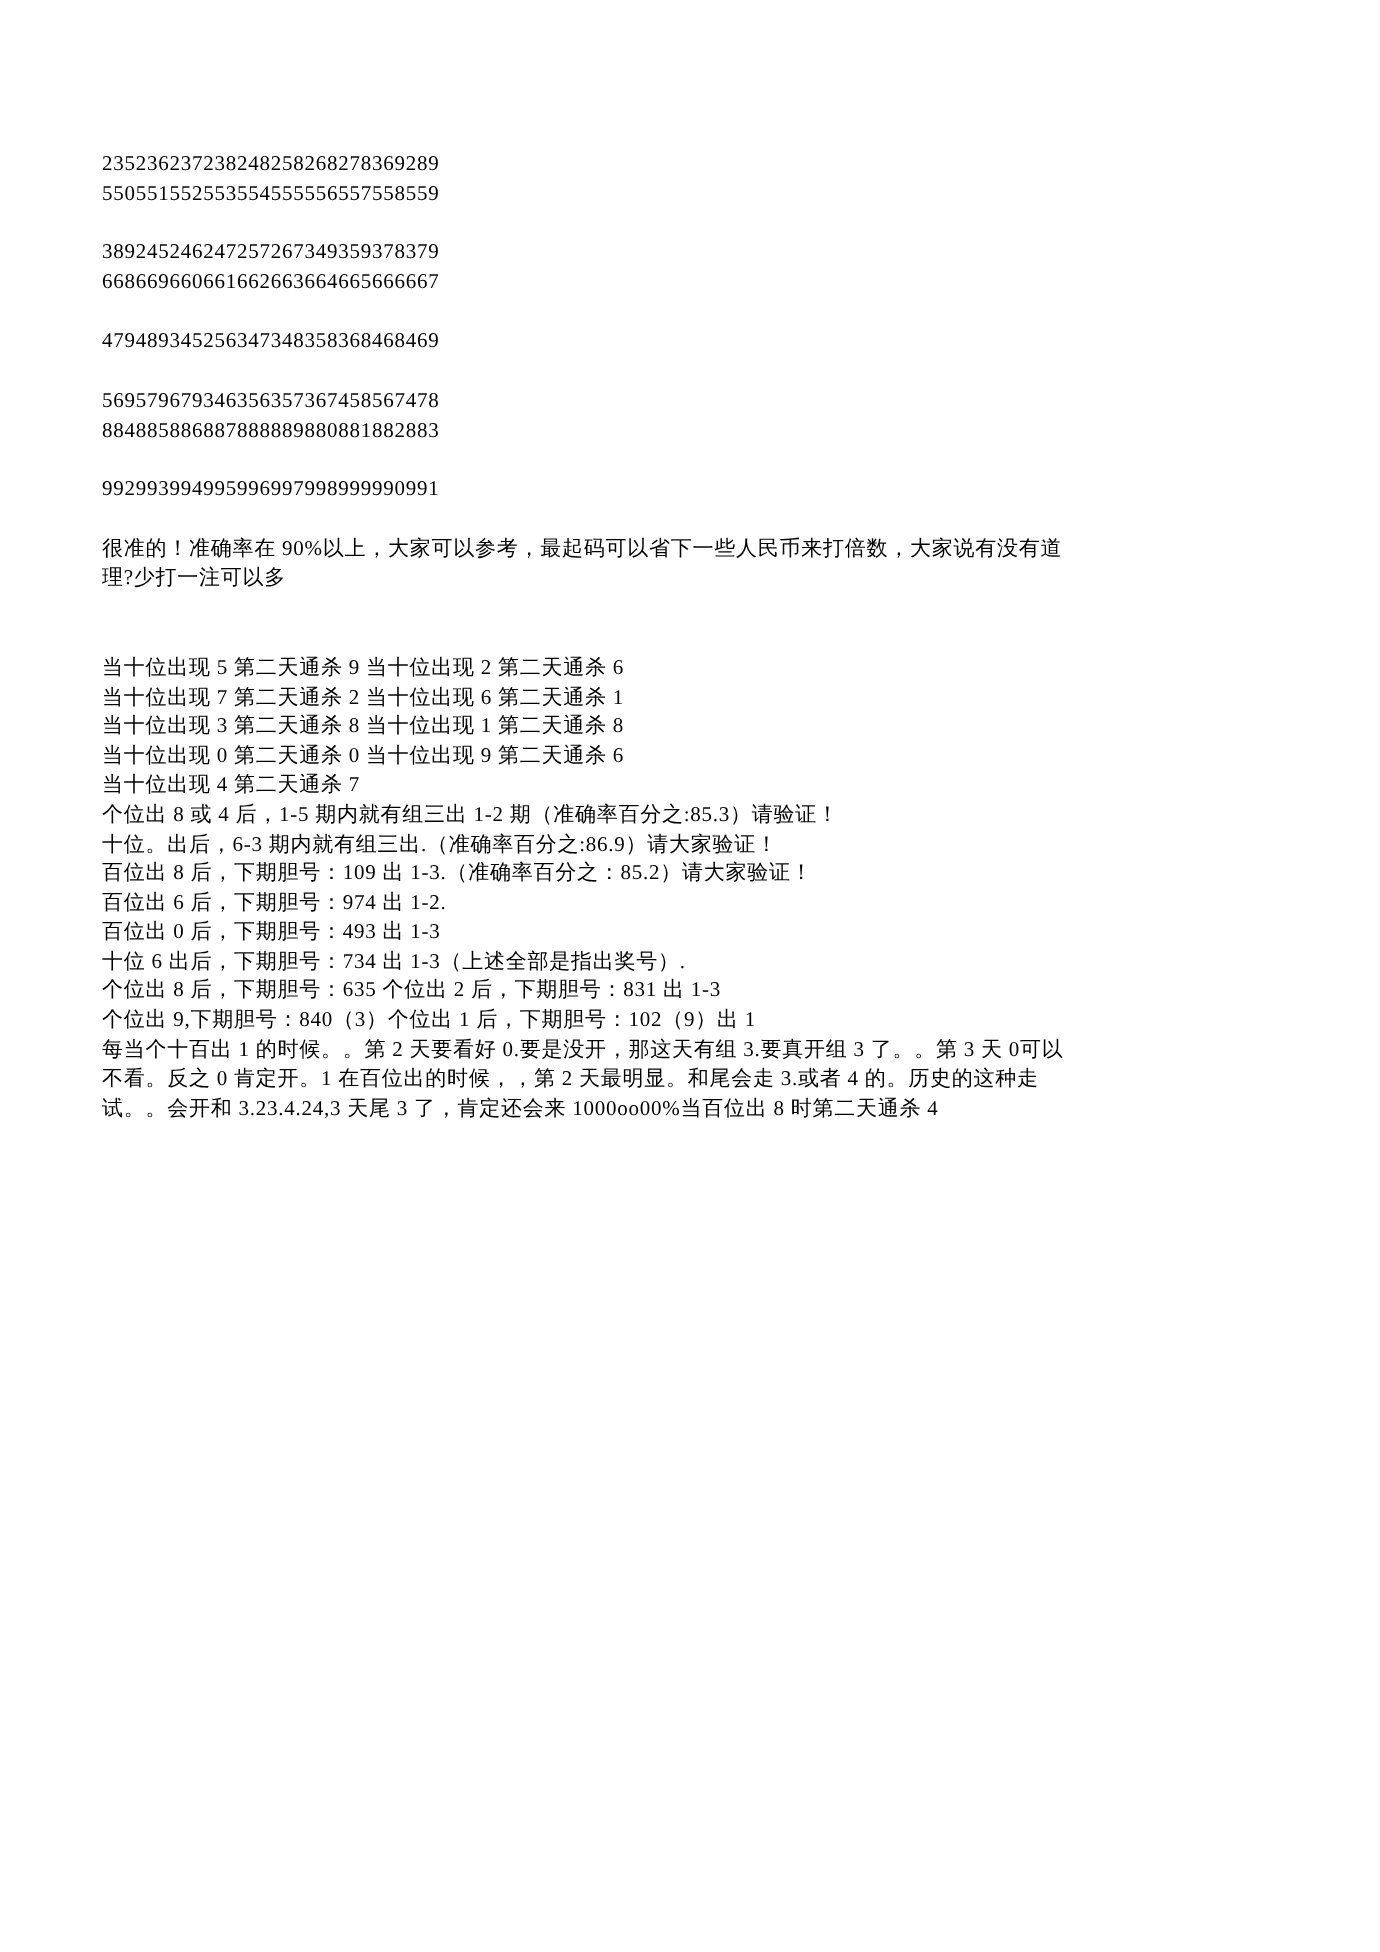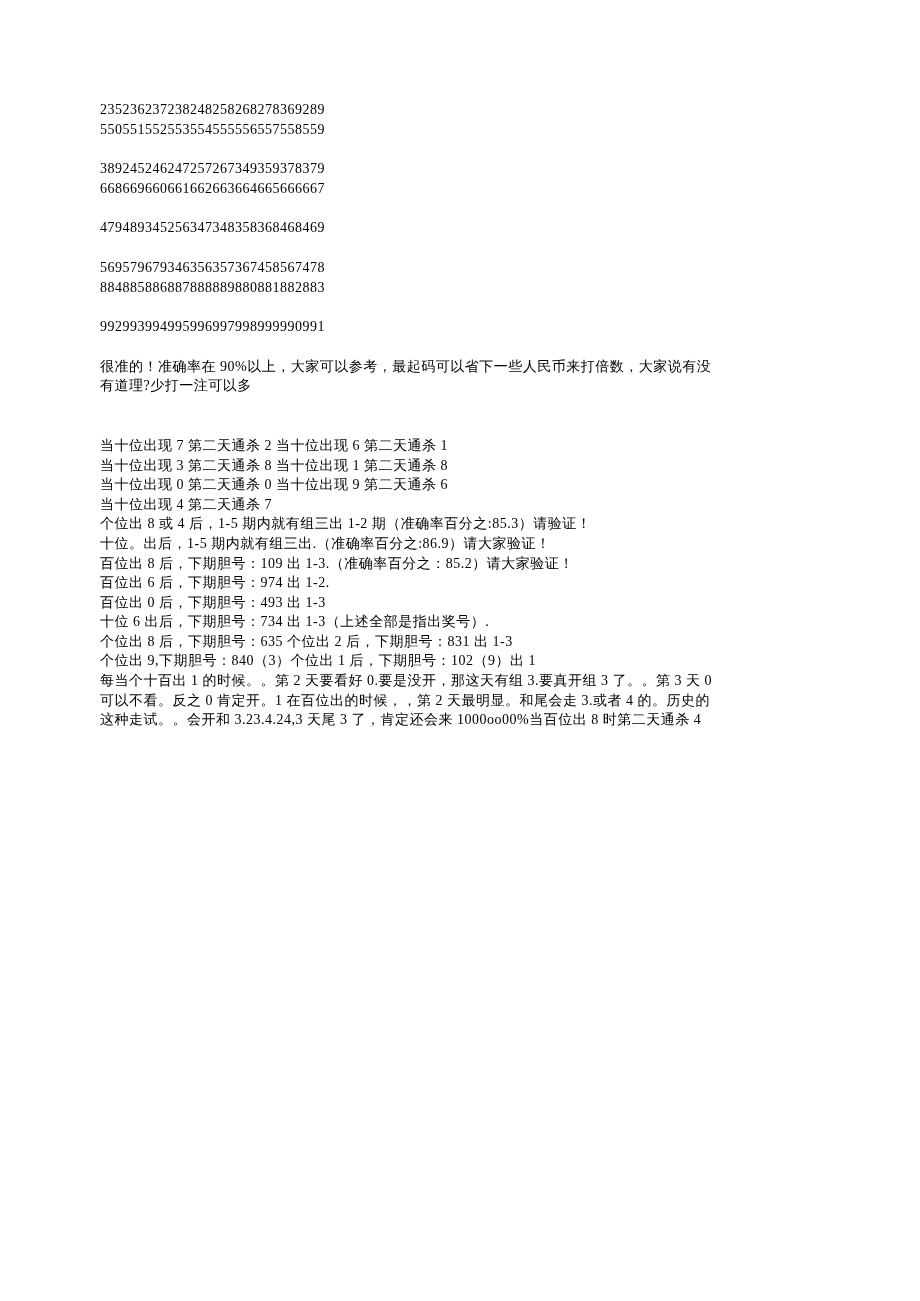--- a/index.html
+++ b/index.html
@@ -3,21 +3,21 @@
 <meta charset="utf-8">
 <style>
   body {
     margin: 0;
     padding: 0;
     background: #ffffff;
     font-family: "SimSun", "宋体", serif;
     width: 920px;
   }
   .page {
-    padding: 100px 140px 60px 100px;
+    padding: 100px 140px 60px 68px;
     box-sizing: border-box;
     width: 852px;
   }
   .line {
     font-size: 14px;
     color: #000;
     letter-spacing: 0.5px;
     line-height: 1.4;
     white-space: pre-wrap;
     word-break: break-all;
@@ -41,26 +41,27 @@
     <div class="blank"></div>
     <div class="line">479489345256347348358368468469</div>
     <div class="blank"></div>
     <div class="line">569579679346356357367458567478</div>
     <div class="line">884885886887888889880881882883</div>
     <div class="blank"></div>
     <div class="line">992993994995996997998999990991</div>
     <div class="blank"></div>
     <div class="line">很准的！准确率在 90%以上，大家可以参考，最起码可以省下一些人民币来打倍数，大家说有没有道理?少打一注可以多</div>
     <div class="big-blank"></div>
+    <div class="line">当十位出现 5 第二天通杀 9 当十位出现 2 第二天通杀 6</div>
     <div class="line">当十位出现 7 第二天通杀 2 当十位出现 6 第二天通杀 1</div>
     <div class="line">当十位出现 3 第二天通杀 8 当十位出现 1 第二天通杀 8</div>
     <div class="line">当十位出现 0 第二天通杀 0 当十位出现 9 第二天通杀 6</div>
     <div class="line">当十位出现 4 第二天通杀 7</div>
     <div class="line">个位出 8 或 4 后，1-5 期内就有组三出 1-2 期（准确率百分之:85.3）请验证！</div>
-    <div class="line">十位。出后，1-5 期内就有组三出.（准确率百分之:86.9）请大家验证！</div>
+    <div class="line">十位。出后，6-3 期内就有组三出.（准确率百分之:86.9）请大家验证！</div>
     <div class="line">百位出 8 后，下期胆号：109 出 1-3.（准确率百分之：85.2）请大家验证！</div>
     <div class="line">百位出 6 后，下期胆号：974 出 1-2.</div>
     <div class="line">百位出 0 后，下期胆号：493 出 1-3</div>
     <div class="line">十位 6 出后，下期胆号：734 出 1-3（上述全部是指出奖号）.</div>
     <div class="line">个位出 8 后，下期胆号：635 个位出 2 后，下期胆号：831 出 1-3</div>
     <div class="line">个位出 9,下期胆号：840（3）个位出 1 后，下期胆号：102（9）出 1</div>
     <div class="line">每当个十百出 1 的时候。。第 2 天要看好 0.要是没开，那这天有组 3.要真开组 3 了。。第 3 天 0可以不看。反之 0 肯定开。1 在百位出的时候，，第 2 天最明显。和尾会走 3.或者 4 的。历史的这种走试。。会开和 3.23.4.24,3 天尾 3 了，肯定还会来 1000oo00%当百位出 8 时第二天通杀 4</div>
   </div>
 
 </body></html>

